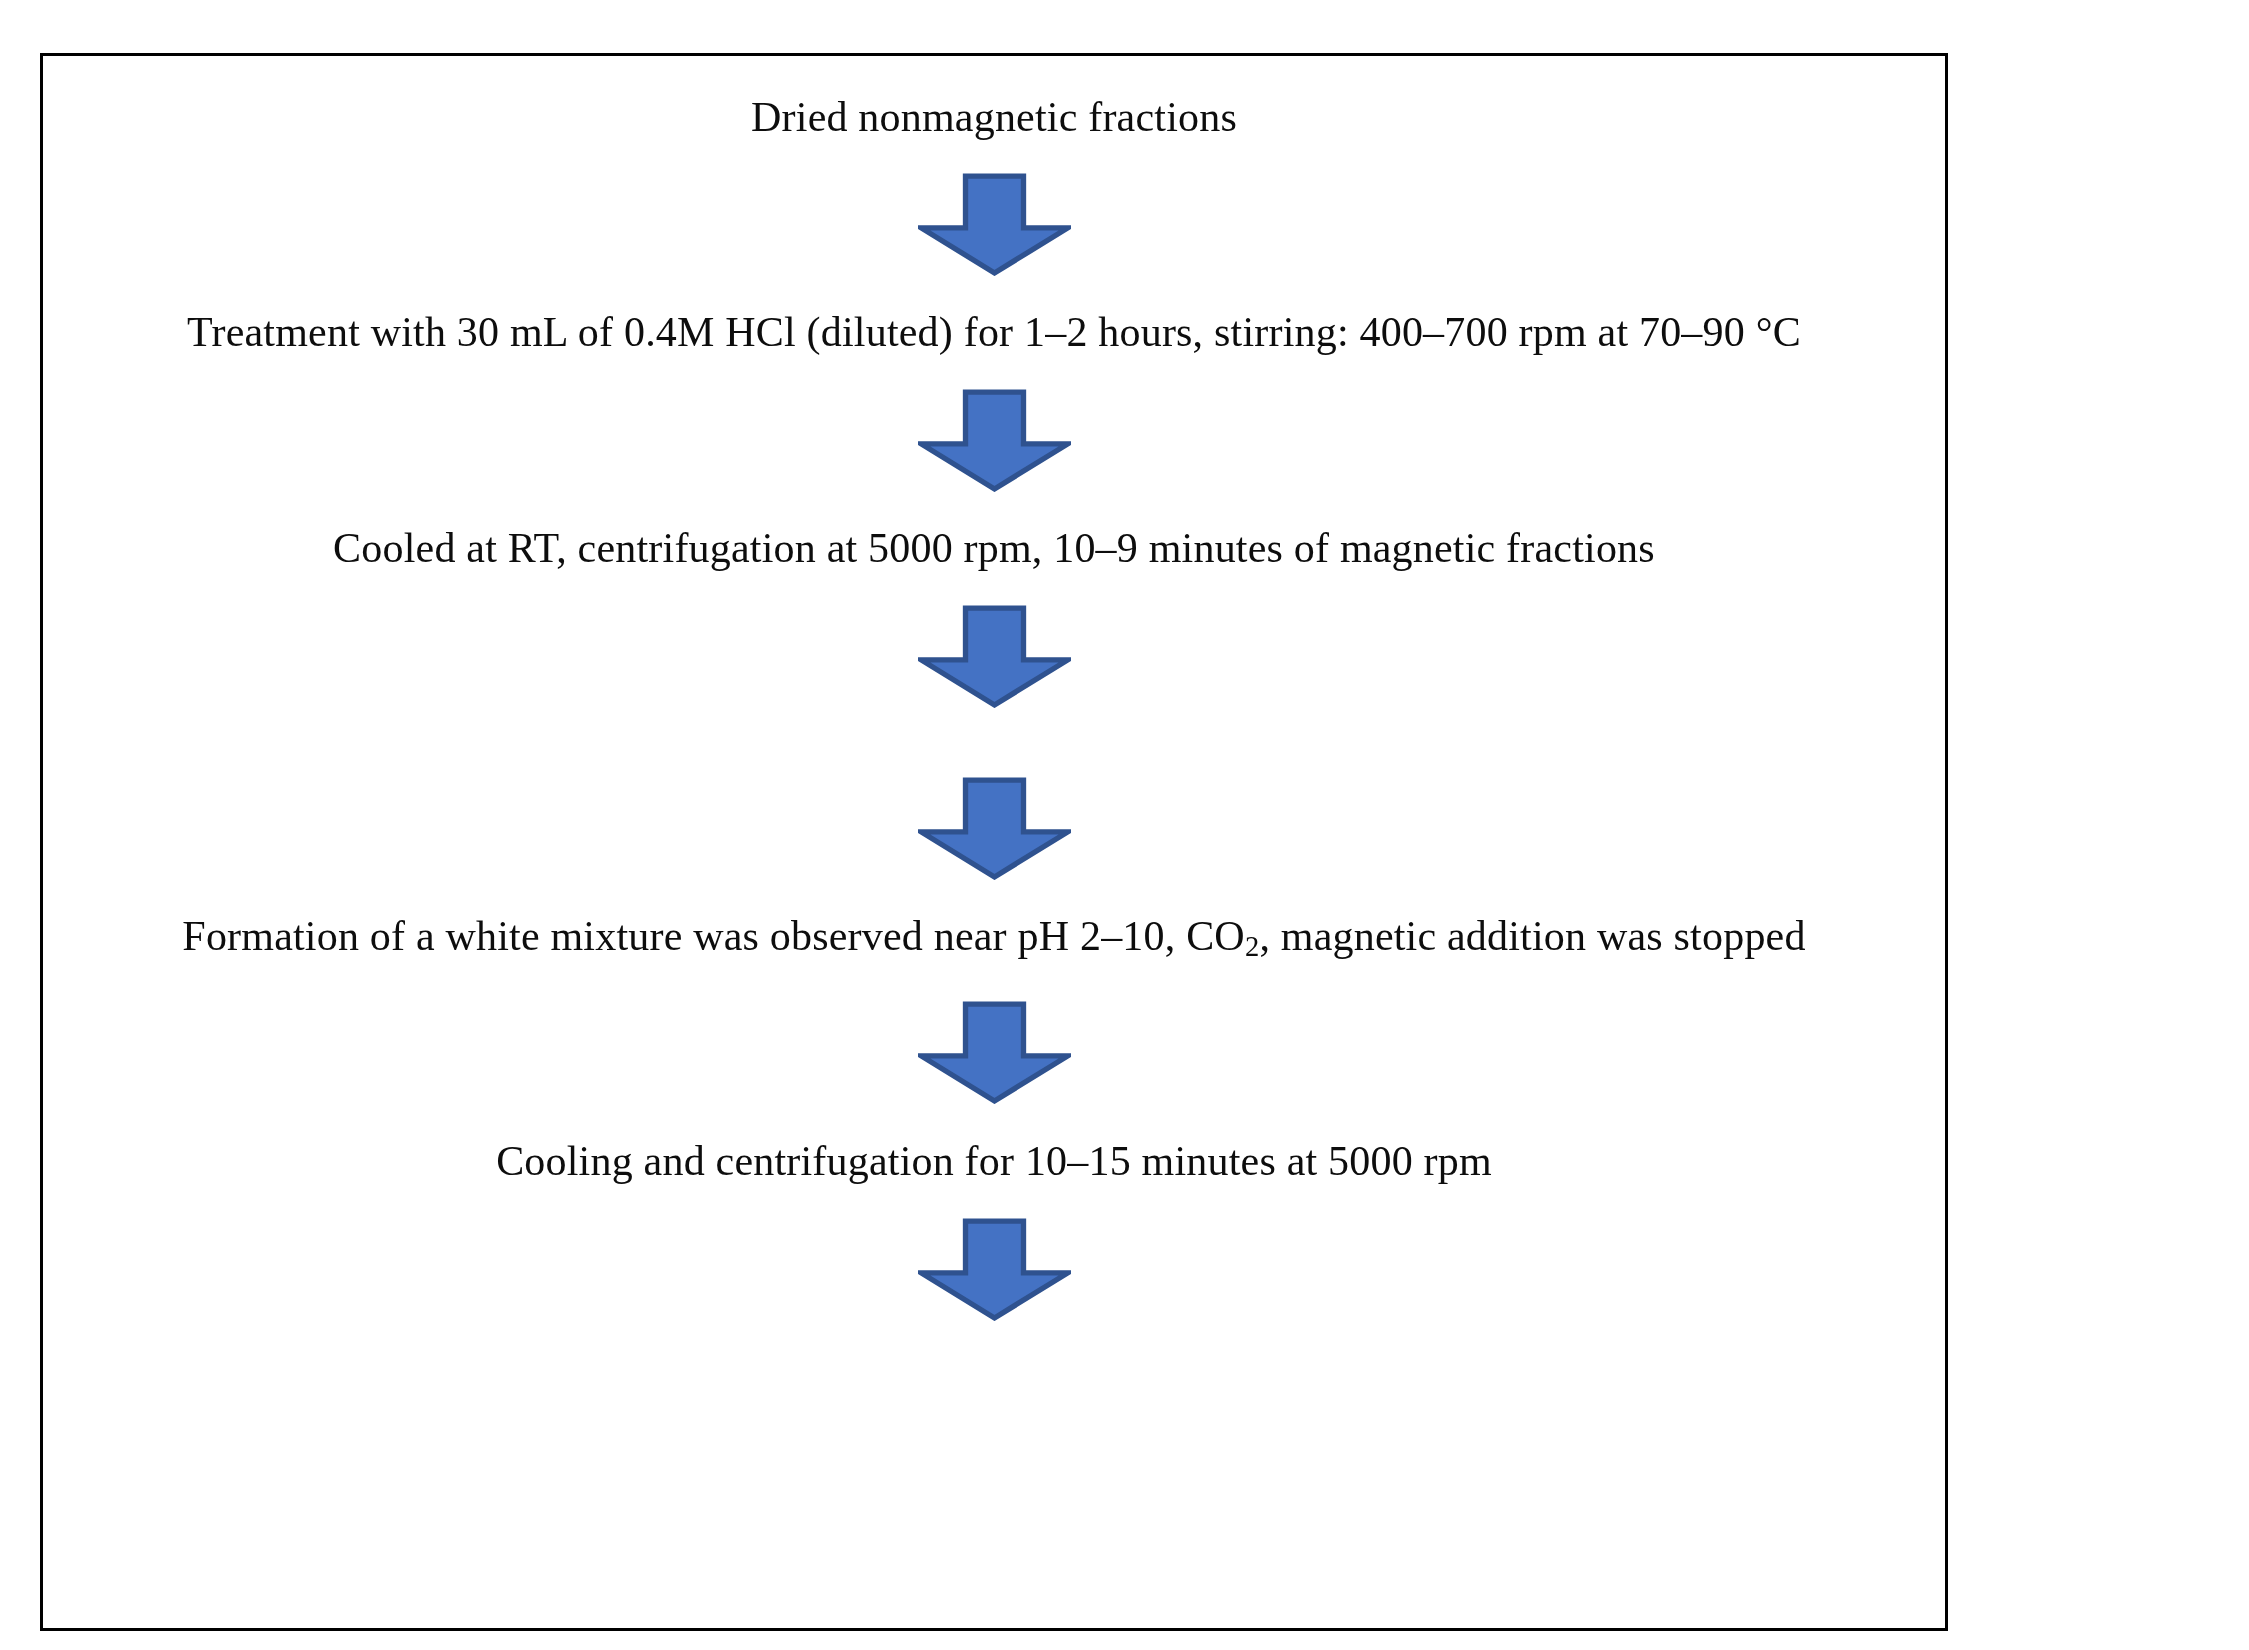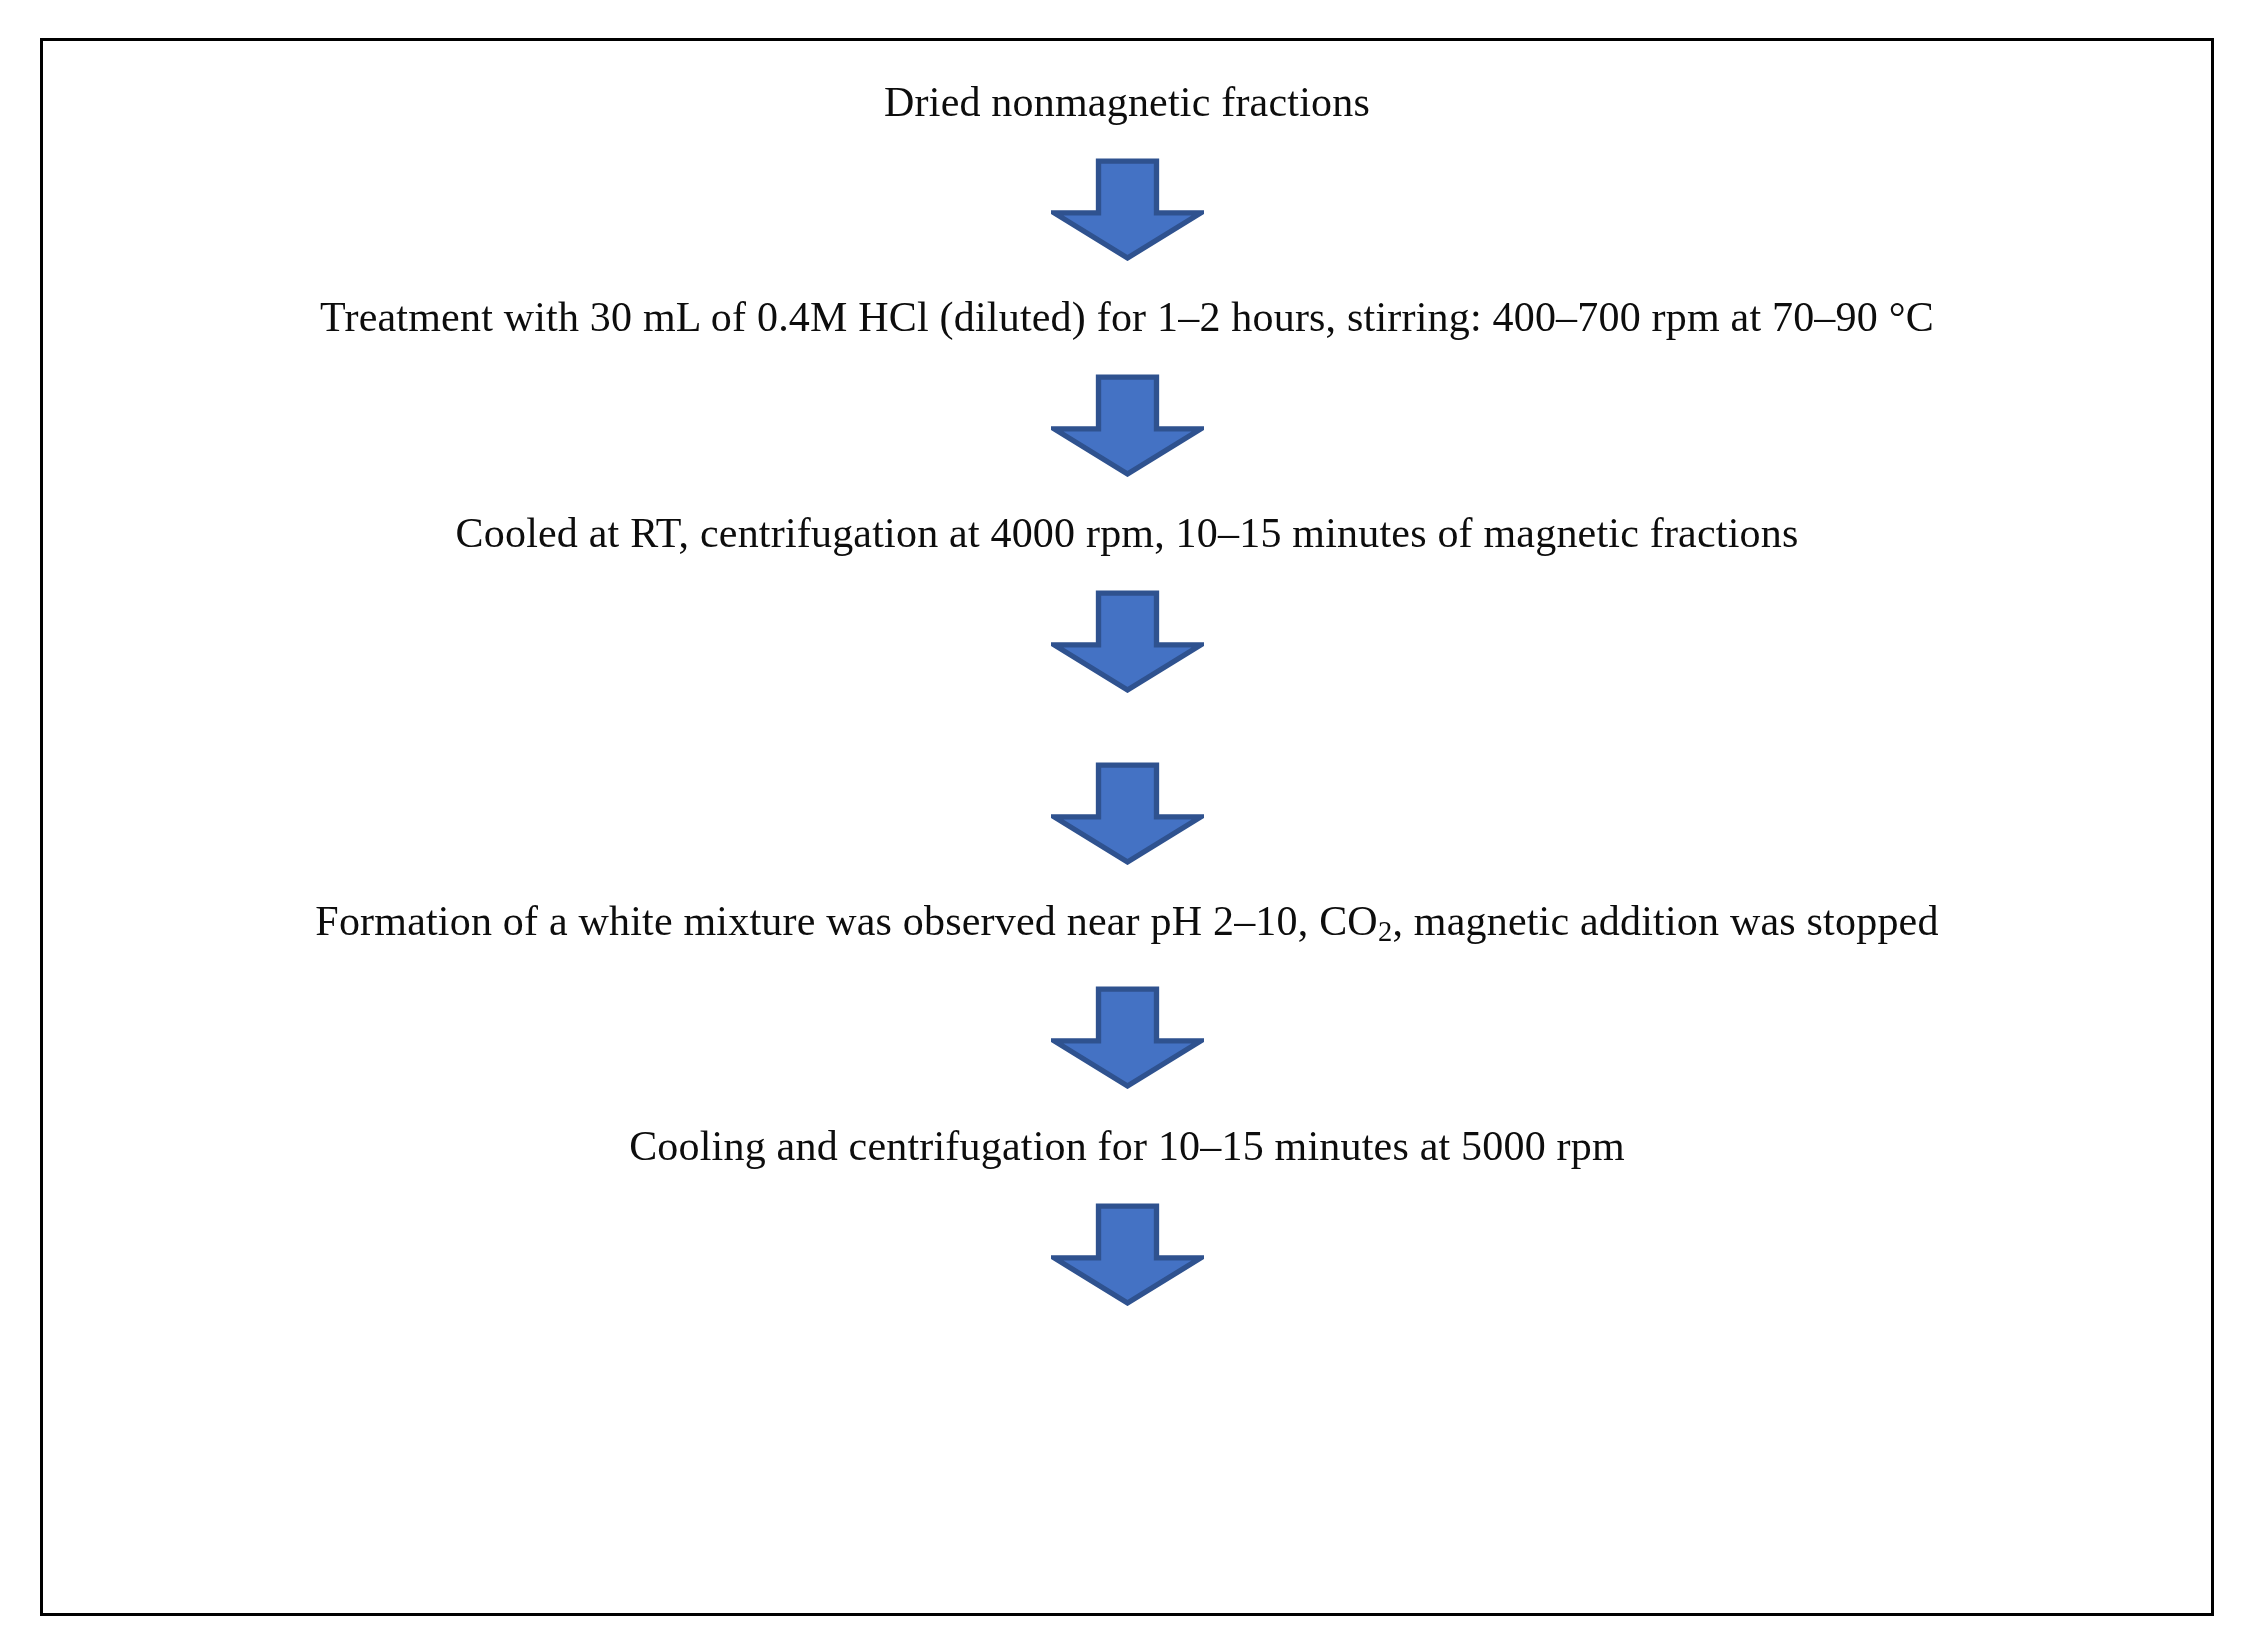--- a/index.html
+++ b/index.html
@@ -11,22 +11,22 @@
   body {
     width: 2250px;
     height: 1651px;
     font-family: "Liberation Serif", "DejaVu Serif", serif;
     overflow: hidden;
   }
 
   #figure-frame {
     position: absolute;
     left: 40px;
-    top: 38px;
-    width: 2174px;
+    top: 53px;
+    width: 1908px;
     height: 1578px;
     border: 3.8px solid #000000;
     box-sizing: border-box;
     background: #ffffff;
   }
 
   #flow {
     position: absolute;
     left: 0;
     top: 0;
@@ -100,21 +100,21 @@
     <div class="gap-c"></div>
 
     <div class="arrow-wrap">
       <svg width="153" height="103" viewBox="0 0 200 135">
         <polygon points="62,4 138,4 138,72 196,72 100,131 4,72 62,72" fill="#4472C4" stroke="#2F528F" stroke-width="7" stroke-linejoin="miter"></polygon>
       </svg>
     </div>
 
     <div class="gap-b"></div>
 
-    <div class="step-text">Cooled at RT, centrifugation at 4000 rpm, 10–15 minutes of magnetic fractions</div>
+    <div class="step-text">Cooled at RT, centrifugation at 5000 rpm, 10–9 minutes of magnetic fractions</div>
 
     <div class="gap-c"></div>
 
     <div class="arrow-wrap">
       <svg width="153" height="103" viewBox="0 0 200 135">
         <polygon points="62,4 138,4 138,72 196,72 100,131 4,72 62,72" fill="#4472C4" stroke="#2F528F" stroke-width="7" stroke-linejoin="miter"></polygon>
       </svg>
     </div>
 
     <div class="gap-b"></div>

